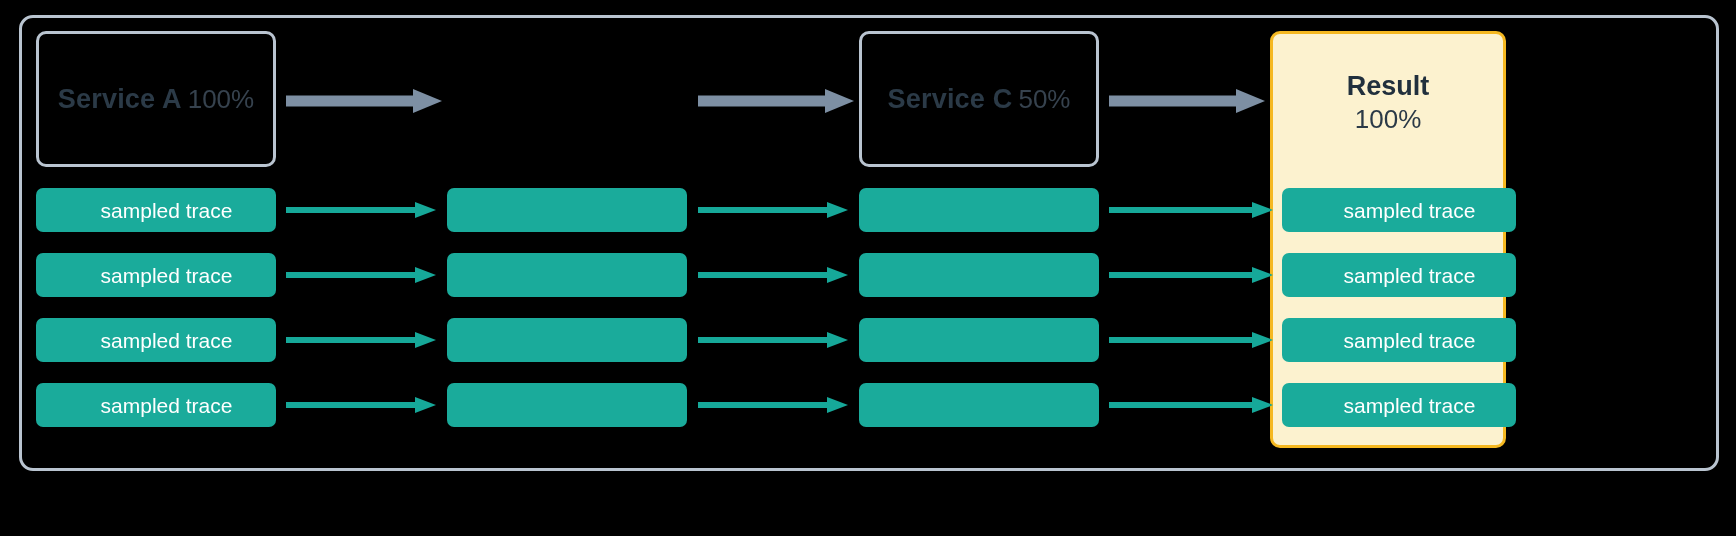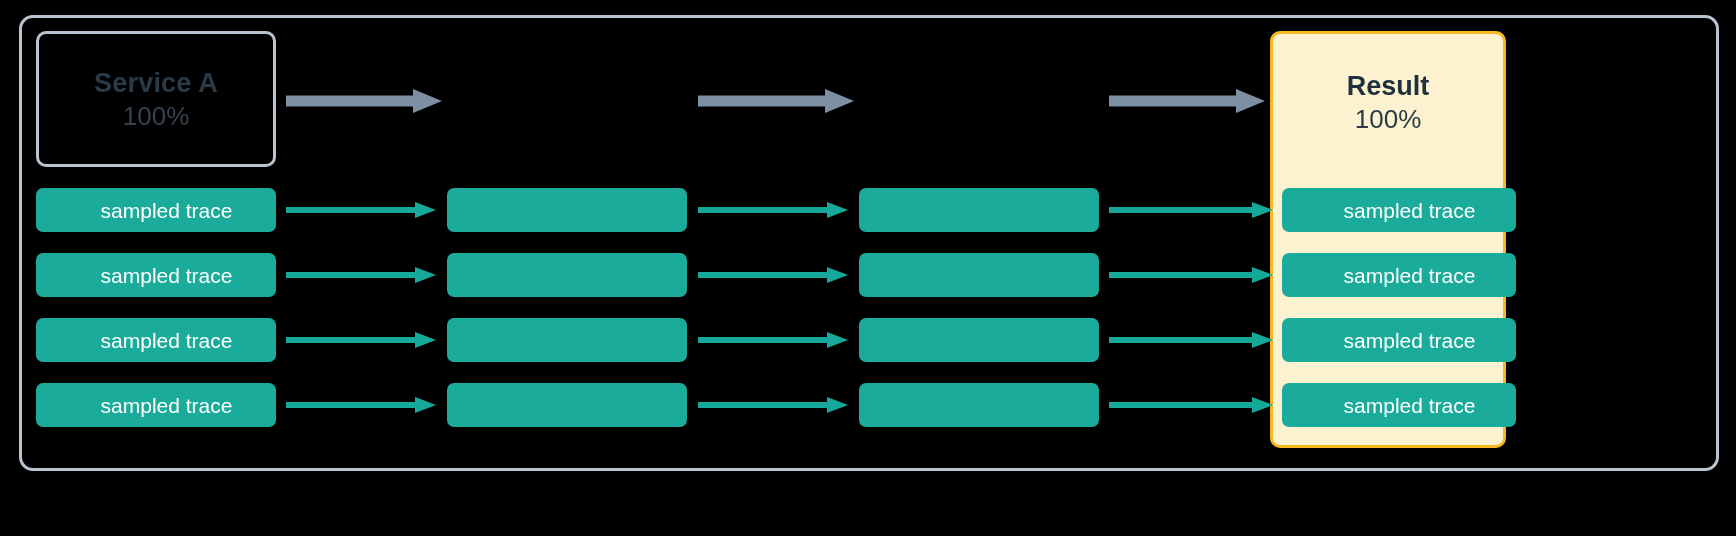--- a/index.html
+++ b/index.html
@@ -37,21 +37,21 @@
   .service-box {
     position: absolute;
     top: 31px;
     width: 240px;
     height: 136px;
     box-sizing: border-box;
     border: 3px solid #b9c4d0;
     border-radius: 10px;
     background: transparent;
     display: flex;
-    flex-direction: column;
+    flex-direction: row;
     align-items: center;
     justify-content: center;
     gap: 6px;
   }
   .service-name {
     font-size: 27px;
     font-weight: bold;
     color: #2b3a47;
     line-height: 1;
     letter-spacing: 0.2px;
@@ -134,20 +134,24 @@
 <div id="stage">
 
   <div class="outer-frame"></div>
 
   <div class="service-box" style="left:36px;">
     <div class="service-name">Service A</div>
     <div class="service-pct">100%</div>
   </div>
 
 
+  <div class="service-box" style="left:859px;">
+    <div class="service-name">Service C</div>
+    <div class="service-pct">50%</div>
+  </div>
 
   <div class="result-panel">
     <div class="result-head">
       <div class="result-name">Result</div>
       <div class="result-pct">100%</div>
     </div>
   </div>
 
   <svg class="arrow arrow-gray" style="left:286px; top:86px;" width="158" height="30" viewBox="0 0 158 30">
     <line x1="0" y1="15" x2="131" y2="15" stroke="#7d8fa3" stroke-width="11"></line>

